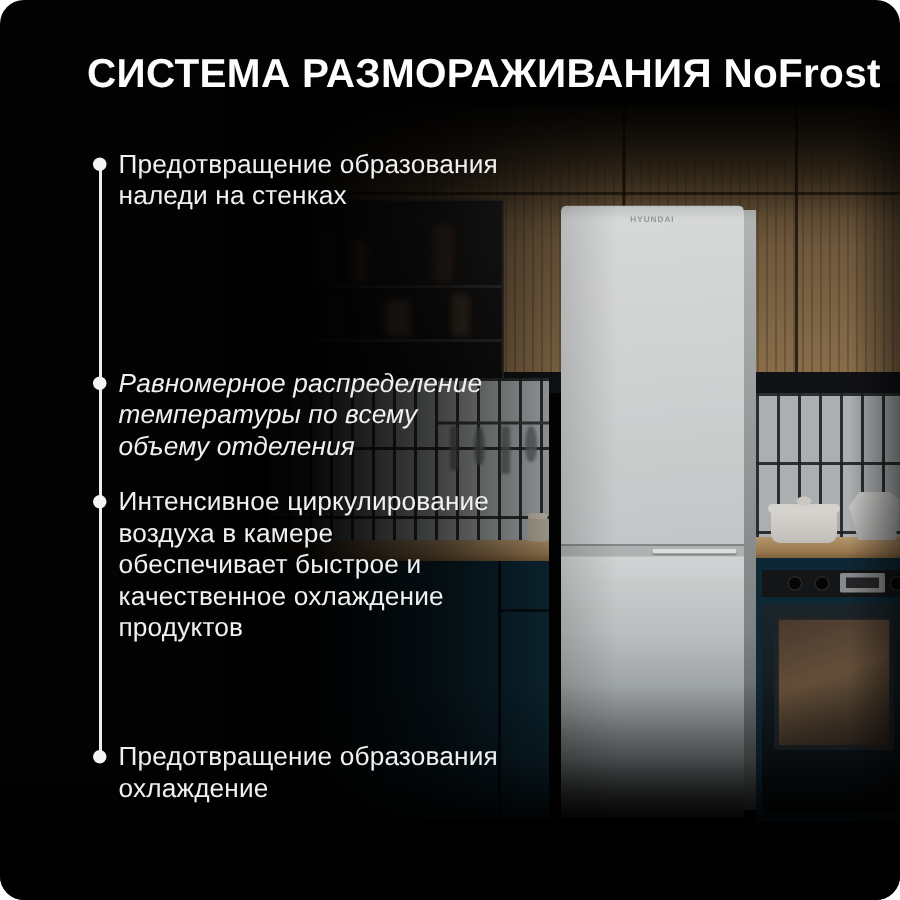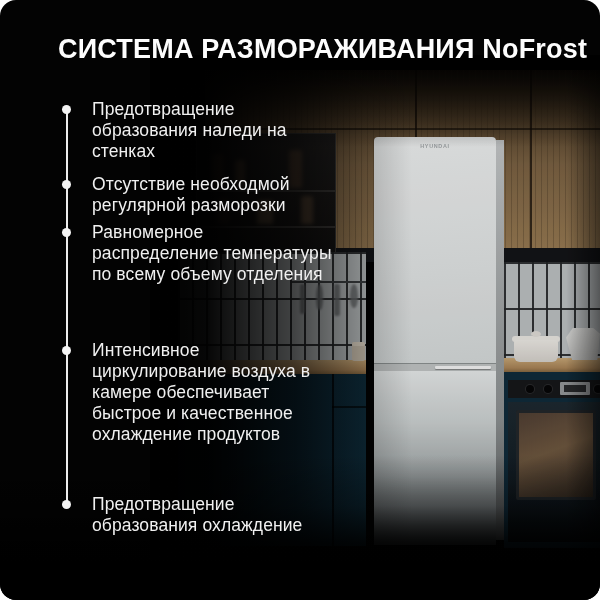--- a/index.html
+++ b/index.html
@@ -78,22 +78,22 @@
     background:linear-gradient(180deg,rgba(0,0,0,0) 0%,rgba(0,0,0,.32) 35%,rgba(0,0,0,.85) 60%,#000 75%);}
   .fade-right{right:0;top:60px;width:34px;height:500px;background:linear-gradient(270deg,rgba(0,0,0,.5),rgba(0,0,0,0));}
   .scene-tint{left:150px;top:55px;width:450px;height:505px;background:rgba(0,0,0,.10);}
 
   
   .content{position:absolute;inset:0;z-index:3;}
   .page-title{position:absolute;left:58px;top:34px;margin:0;font-size:27px;font-weight:bold;color:#fdfdfd;letter-spacing:.2px;white-space:nowrap;}
   .timeline{position:absolute;left:66px;top:110px;width:2px;height:394px;background:#ededed;}
   .feature{position:absolute;left:58px;width:276px;}
   .feature .dot{position:absolute;left:4px;top:6px;width:9px;height:9px;border-radius:50%;background:#f4f4f4;}
-  .feature .txt{display:block;margin-left:34px;font-size:17.5px;line-height:21px;color:#f0f0f0;letter-spacing:.1px;}
-  .f1{top:99px;}.f2{top:174px;}.f3{top:222px;}.f4{top:340px;}.f5{top:429px;}.f6{top:494px;}
+  .feature .txt{display:block;margin-left:21px;font-size:17.5px;line-height:21px;color:#f0f0f0;letter-spacing:.1px;}
+  .f1{top:99px;}.f2{top:174px;}.f3{top:245px;font-style:italic;}.f4{top:324px;}.f5{top:429px;}.f6{top:494px;}
 </style>
 </head>
 <body>
 
 <div class="card">
 
   <div class="scene">
     <div class="wood-cabinets">
       <div class="wood-seam-v" style="left:210px"></div>
       <div class="wood-seam-v" style="left:325px"></div>
@@ -169,24 +169,20 @@
   <div class="ovl fade-bottom"></div>
 
   <div class="content">
     <h1 class="page-title">СИСТЕМА РАЗМОРАЖИВАНИЯ NoFrost</h1>
     <div class="timeline"></div>
 
     <div class="feature f1">
       <span class="dot"></span>
       <span class="txt">Предотвращение образования наледи на стенках</span>
     </div>
-    <div class="feature f2">
-      <span class="dot"></span>
-      <span class="txt">Отсутствие необходмой регулярной разморозки</span>
-    </div>
     <div class="feature f3">
       <span class="dot"></span>
       <span class="txt">Равномерное распределение температуры по всему объему отделения</span>
     </div>
     <div class="feature f4">
       <span class="dot"></span>
       <span class="txt">Интенсивное циркулирование воздуха в камере обеспечивает быстрое и качественное охлаждение продуктов</span>
     </div>
     <div class="feature f6">
       <span class="dot"></span>

